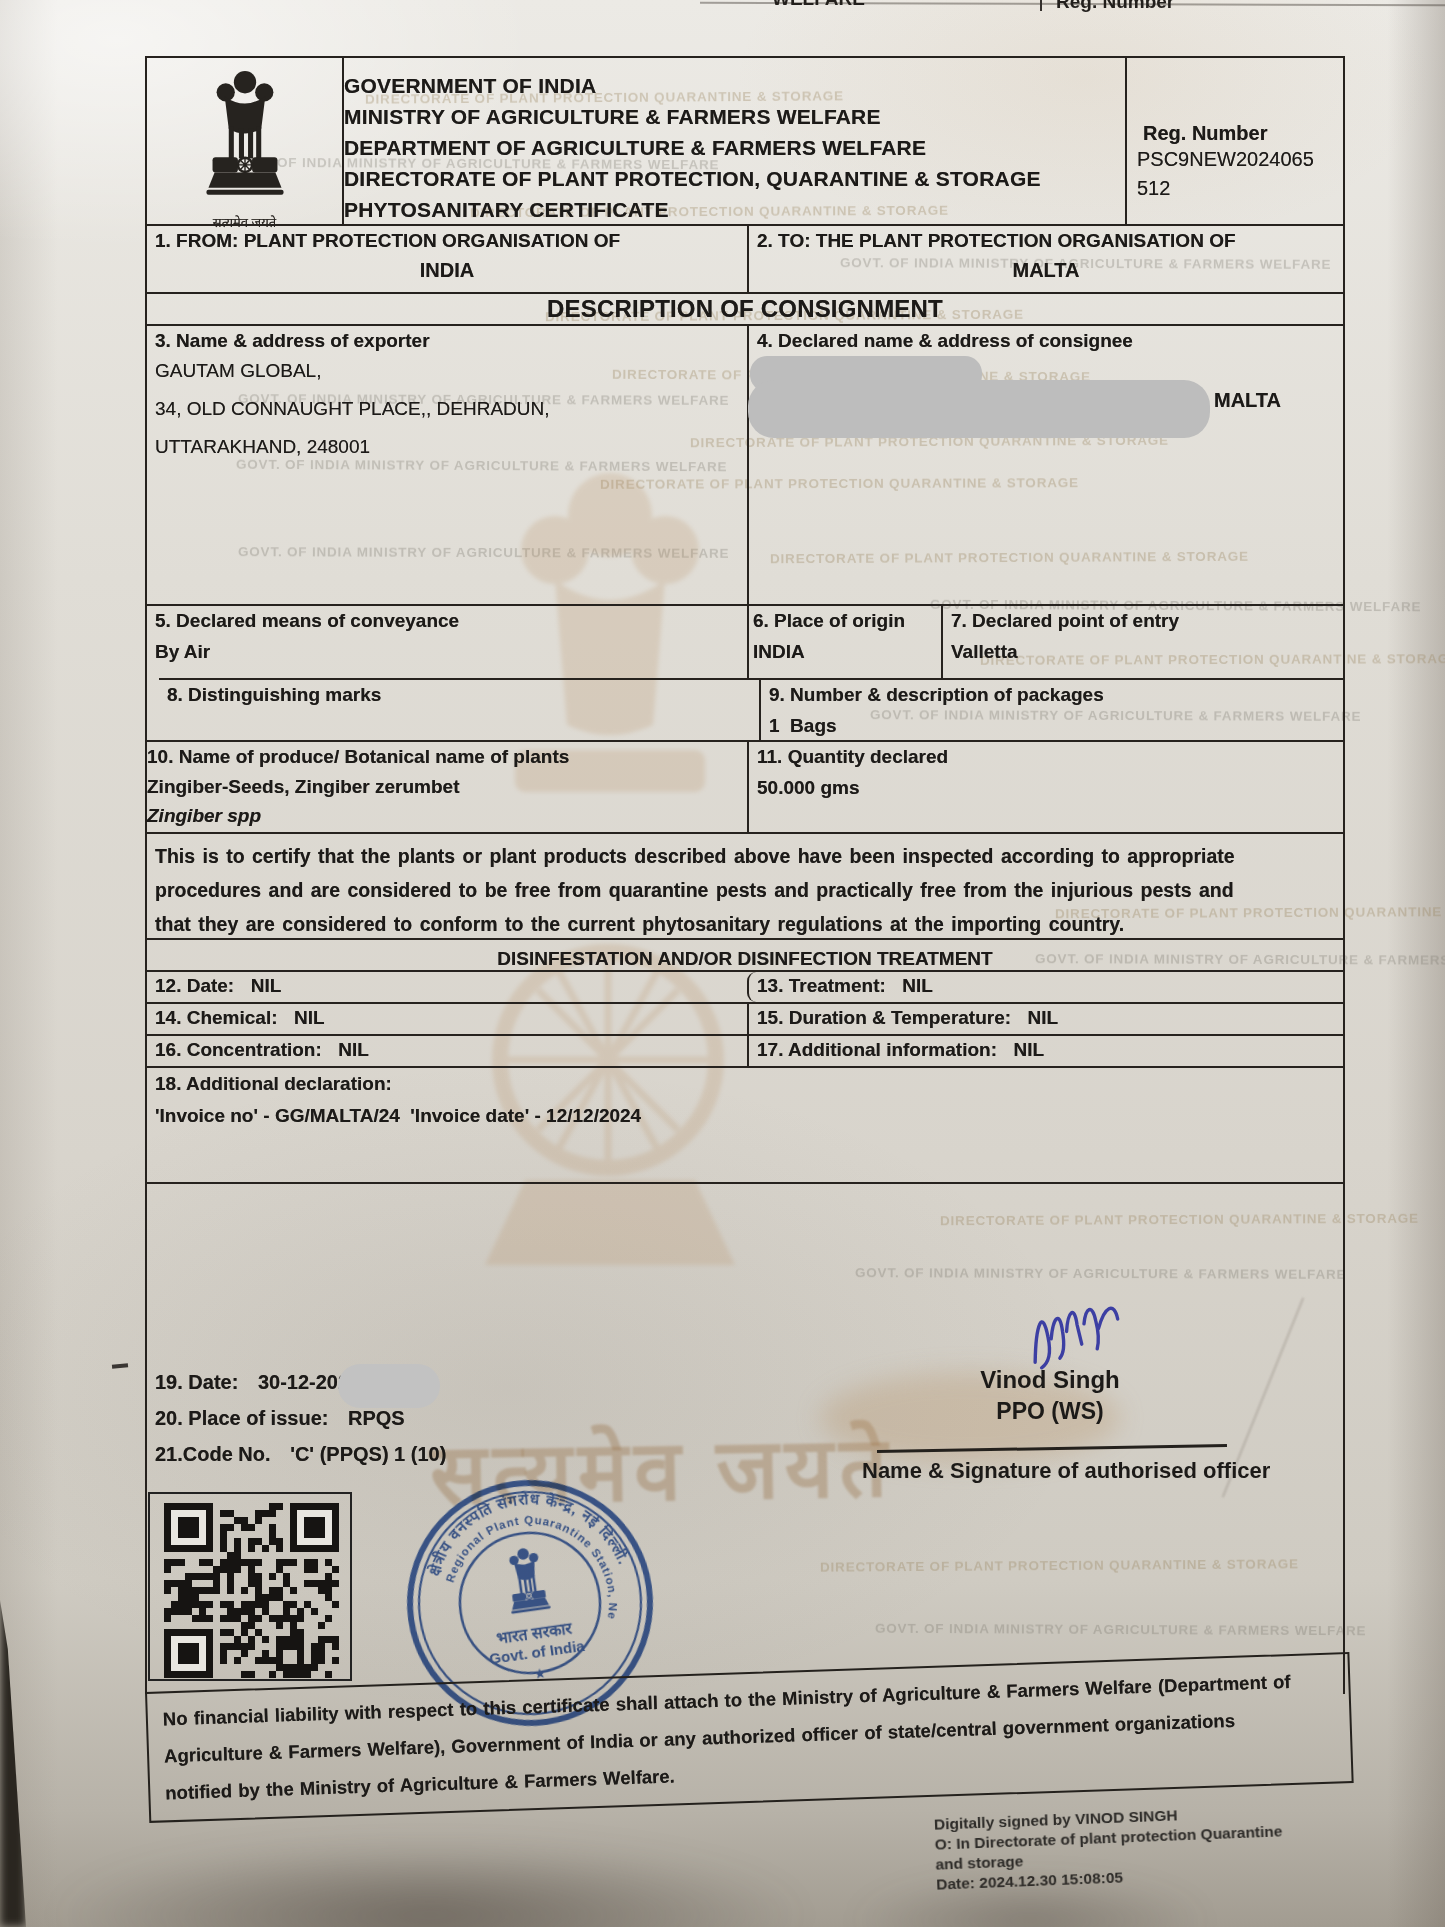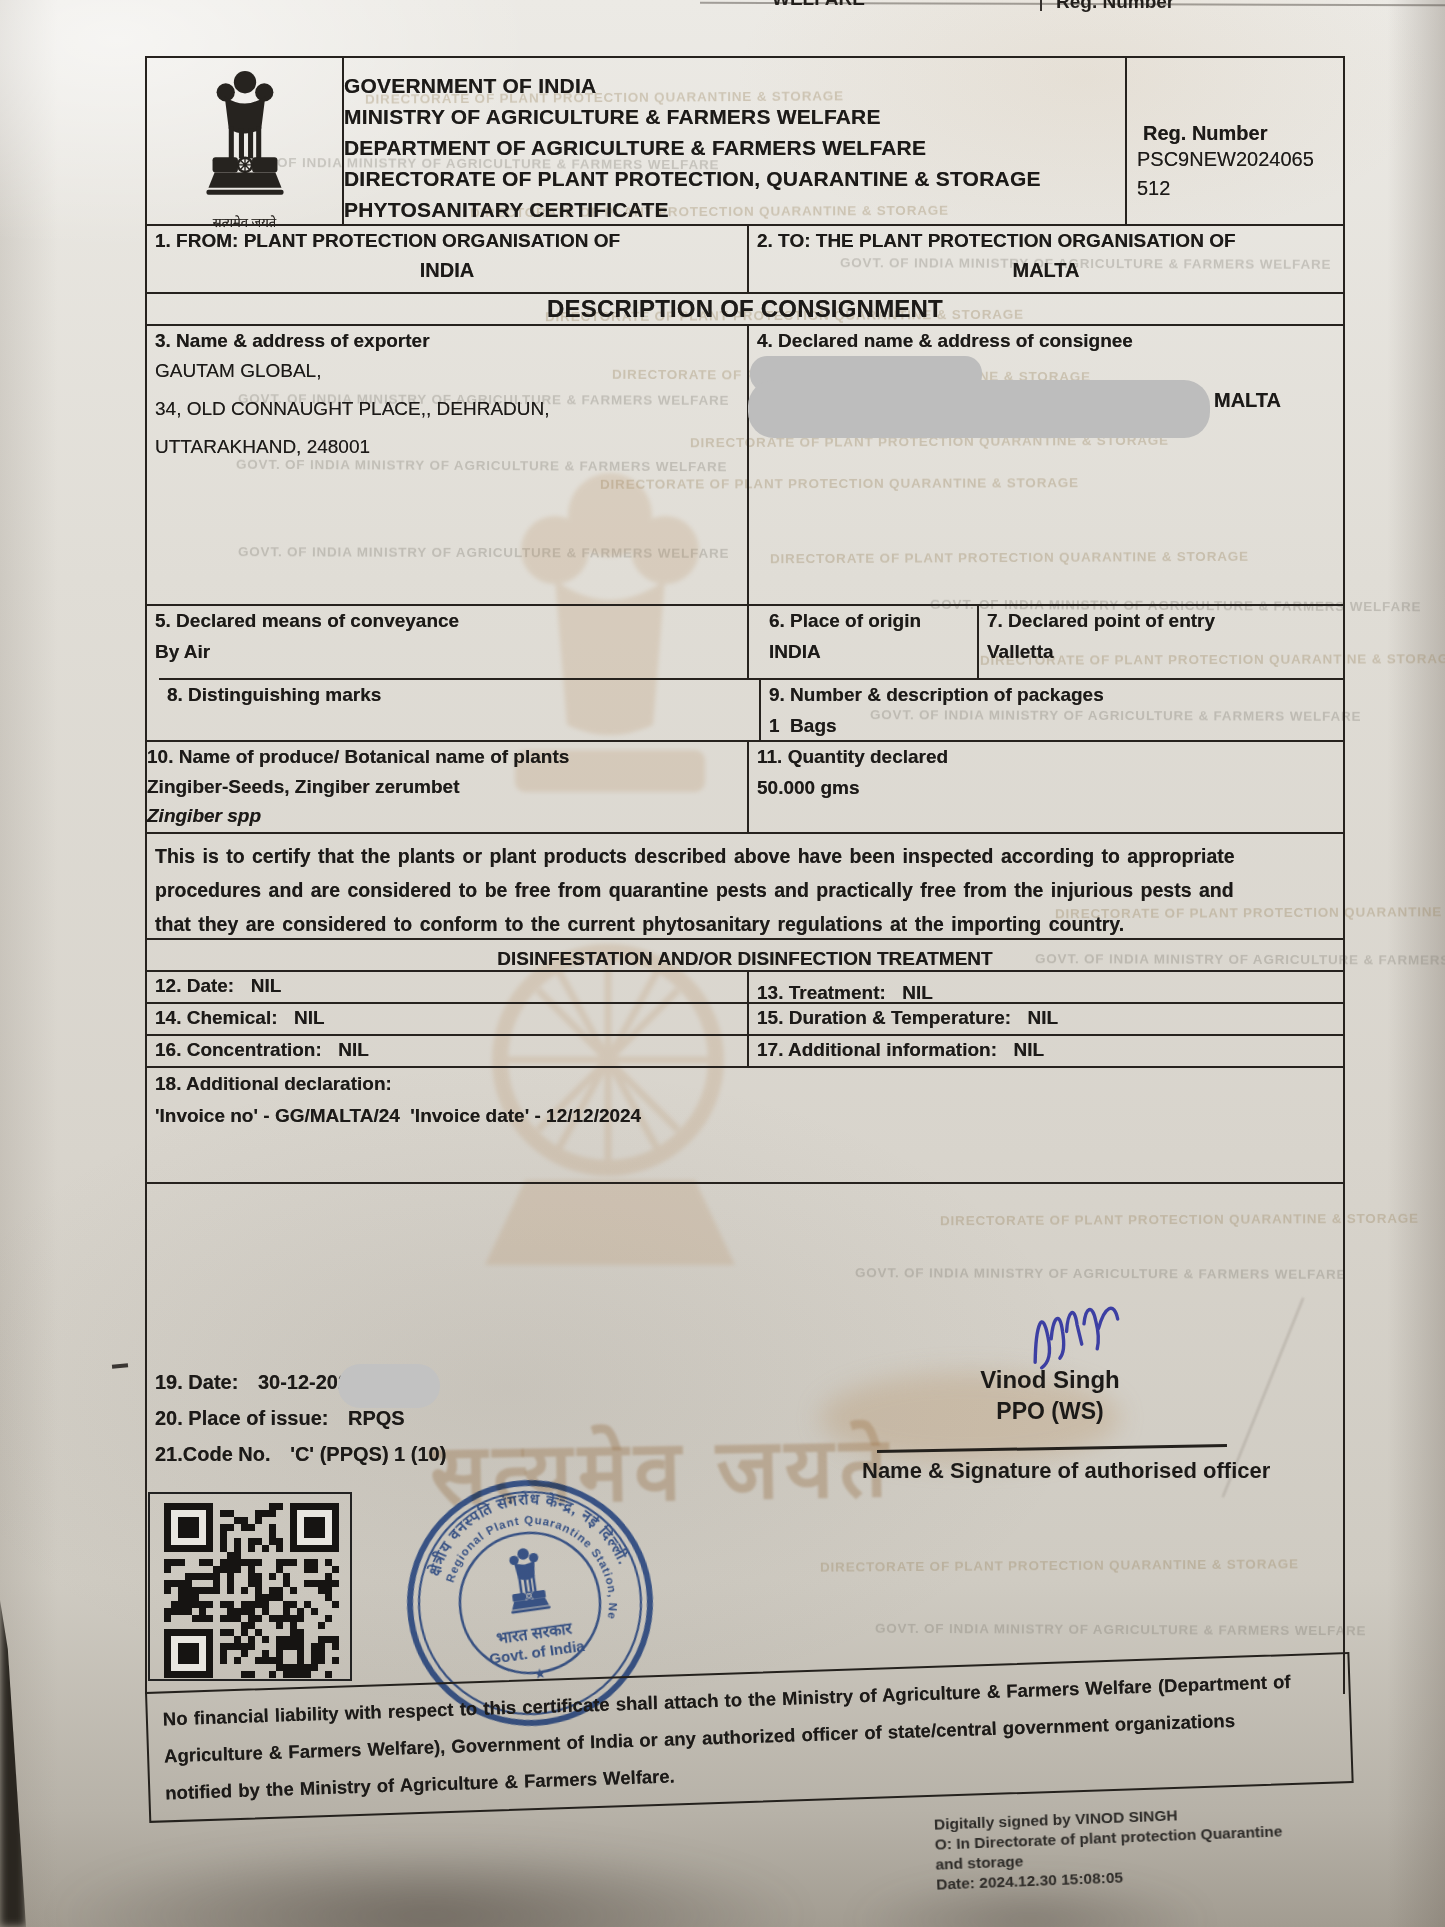--- a/index.html
+++ b/index.html
@@ -50,21 +50,21 @@
   .c-reg .rv{font-weight:400;font-size:20px;line-height:29px;}
   .r-fromto{height:68px;}
   .c-half{width:600px;padding:4px 8px;}
   .c-half .party-val{text-align:center;font-size:20px;font-weight:700;margin-top:7px;}
   .c-rest{flex:1;padding:4px 8px;}
   .r-desc{height:32px;align-items:center;justify-content:center;}
   .r-desc .lbl{font-size:24px;letter-spacing:.2px;}
   .r-34{height:280px;}
   .addr-line{font-size:19px;line-height:38px;font-weight:400;}
   .r-567{height:74px;}
-  .c-origin{width:230px;padding:4px 20px;}
+  .c-origin{width:194px;padding:4px 4px;}
   .c-entry{flex:1;padding:4px 8px;}
   .stack .val{display:block;margin-top:9px;}
   .r-89{height:62px;margin-left:12px;}
   .r-1011{height:92px;}
   .italic{font-style:italic;}
   .r-cert{height:106px;display:block;padding:5px 8px 0 8px;}
   .cert-line{font-size:19.5px;font-weight:700;line-height:34px;word-spacing:2px;white-space:nowrap;}
   .r-treat{height:32px;align-items:flex-end;justify-content:center;}
   .r-nil{height:32px;}
   .r-nil .cell{padding:3px 8px;}
@@ -273,21 +273,21 @@
 
     <div class="row r-treat">
       <div class="lbl">DISINFESTATION AND/OR DISINFECTION TREATMENT</div>
     </div>
 
     <div class="row r-nil">
       <div class="cell c-half">
         <span class="lbl">12. Date:</span>
         <span class="val">NIL</span>
       </div>
-      <div class="cell c-rest" style="padding:10px 8px;">
+      <div class="cell c-rest" style="padding:3px 8px;border-radius:9px;">
         <span class="lbl">13. Treatment:</span>
         <span class="val" style="margin-left:12px;">NIL</span>
       </div>
     </div>
 
     <div class="row r-nil">
       <div class="cell c-half">
         <span class="lbl">14. Chemical:</span>
         <span class="val">NIL</span>
       </div>

